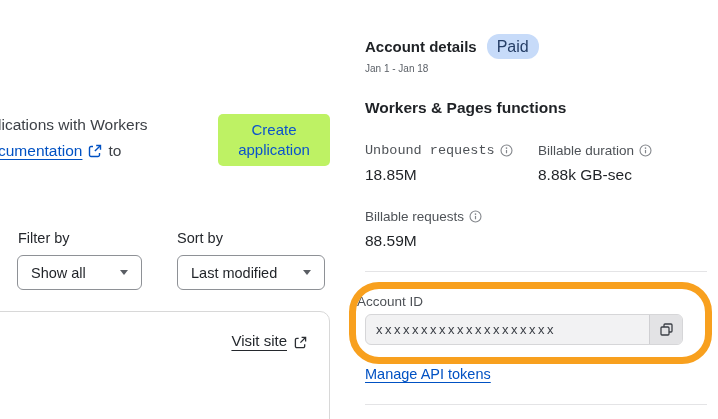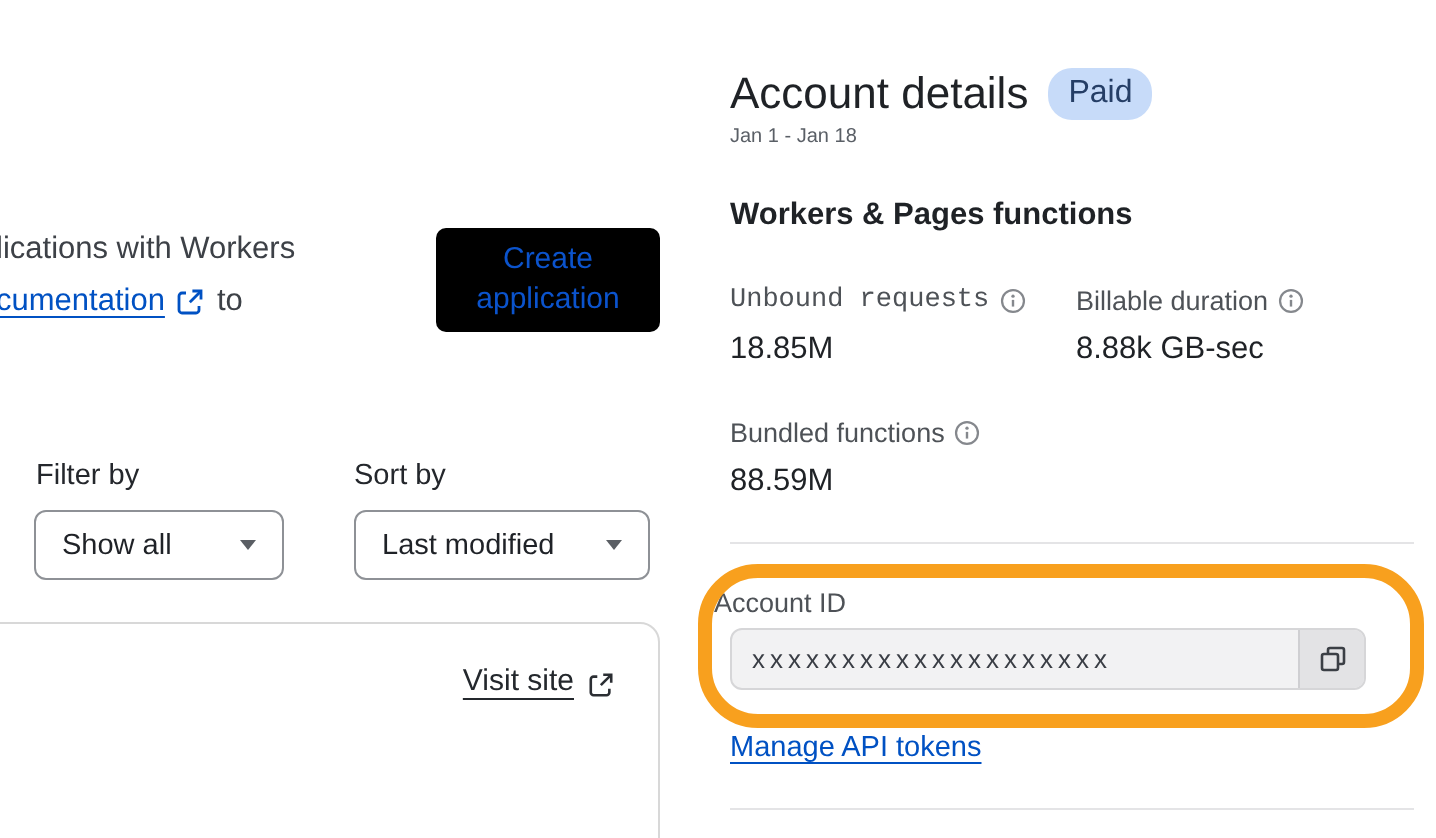--- a/index.html
+++ b/index.html
@@ -10,21 +10,21 @@
   }
   .abs{position:absolute;}
 
   
   .intro1{left:-2px;top:116px;font-size:15.5px;color:#3d4147;white-space:nowrap;}
   .intro2{left:-2px;top:142px;font-size:15.5px;color:#3d4147;display:flex;align-items:center;gap:6px;white-space:nowrap;}
   .intro-link{color:#0051c3;text-decoration:underline;text-underline-offset:3px;cursor:pointer;}
 
   
   .create-btn{
-    left:218px;top:114px;width:112px;height:52px;background:#000000;border:none;
+    left:218px;top:114px;width:112px;height:52px;background:#bef264;border:none;
     border-radius:5px;color:#0b53cc;font-size:15px;line-height:1.35;text-align:center;
     font-family:"Liberation Sans",sans-serif;cursor:pointer;padding:0 8px;
   }
 
   
   .ctl-label{font-size:14.5px;color:#24272c;}
   .select{
     background:#fff;border:1px solid #8e9196;border-radius:6px;height:35px;
     display:flex;align-items:center;padding:0 13px;font-size:14.5px;color:#1f2227;
     box-sizing:border-box;cursor:pointer;justify-content:space-between;
@@ -40,21 +40,21 @@
     border:1px solid #d8d8d8;border-radius:10px;box-sizing:border-box;
   }
   .visit{
     position:absolute;right:22px;top:20px;display:flex;align-items:flex-end;gap:7px;
     font-size:15px;color:#24282d;font-weight:500;cursor:pointer;
   }
   .visit span{text-decoration:underline;text-underline-offset:4px;}
 
   
   .title-row{left:365px;top:34px;display:flex;align-items:center;gap:10px;}
-  .acct-title{font-size:22px;font-weight:400;color:#1f2226;margin:0;}
+  .acct-title{font-size:15px;font-weight:700;color:#1f2226;margin:0;}
   .badge{
     background:#c7dbf9;color:#253e66;font-size:16px;border-radius:12px;
     padding:3px 10px;line-height:1.2;
   }
   .date-range{left:365px;top:63px;font-size:10px;color:#5a5f66;}
   .section-title{left:365px;top:99px;font-size:15.5px;font-weight:700;color:#1f2226;}
   .stat-label{font-size:13.5px;color:#4e5257;display:flex;align-items:center;gap:5px;white-space:nowrap;}
   .stat-value{font-size:15.5px;color:#1f2226;white-space:nowrap;}
   .divider{height:1px;background:#e4e4e6;left:365px;width:342px;}
   .acct-id-label{left:357px;top:294px;font-size:13.5px;color:#4e5257;}
@@ -153,21 +153,21 @@
       <svg width="13" height="13" viewBox="0 0 14 14">
           <circle cx="7" cy="7" r="5.9" fill="none" stroke="#85888d" stroke-width="1.2"></circle>
           <circle cx="7" cy="4.4" r="0.9" fill="#85888d"></circle>
           <path d="M7 6.4v3.6" stroke="#85888d" stroke-width="1.3"></path>
         </svg>
     </span>
   </div>
   <div class="abs stat-value" style="left:538px;top:166px;">8.88k GB-sec</div>
 
   <div class="abs stat-label" style="left:365px;top:209px;">
-    <span>Bundled functions</span>
+    <span>Billable requests</span>
     <span>
       <svg width="13" height="13" viewBox="0 0 14 14">
           <circle cx="7" cy="7" r="5.9" fill="none" stroke="#85888d" stroke-width="1.2"></circle>
           <circle cx="7" cy="4.4" r="0.9" fill="#85888d"></circle>
           <path d="M7 6.4v3.6" stroke="#85888d" stroke-width="1.3"></path>
         </svg>
     </span>
   </div>
   <div class="abs stat-value" style="left:365px;top:232px;">88.59M</div>
 

